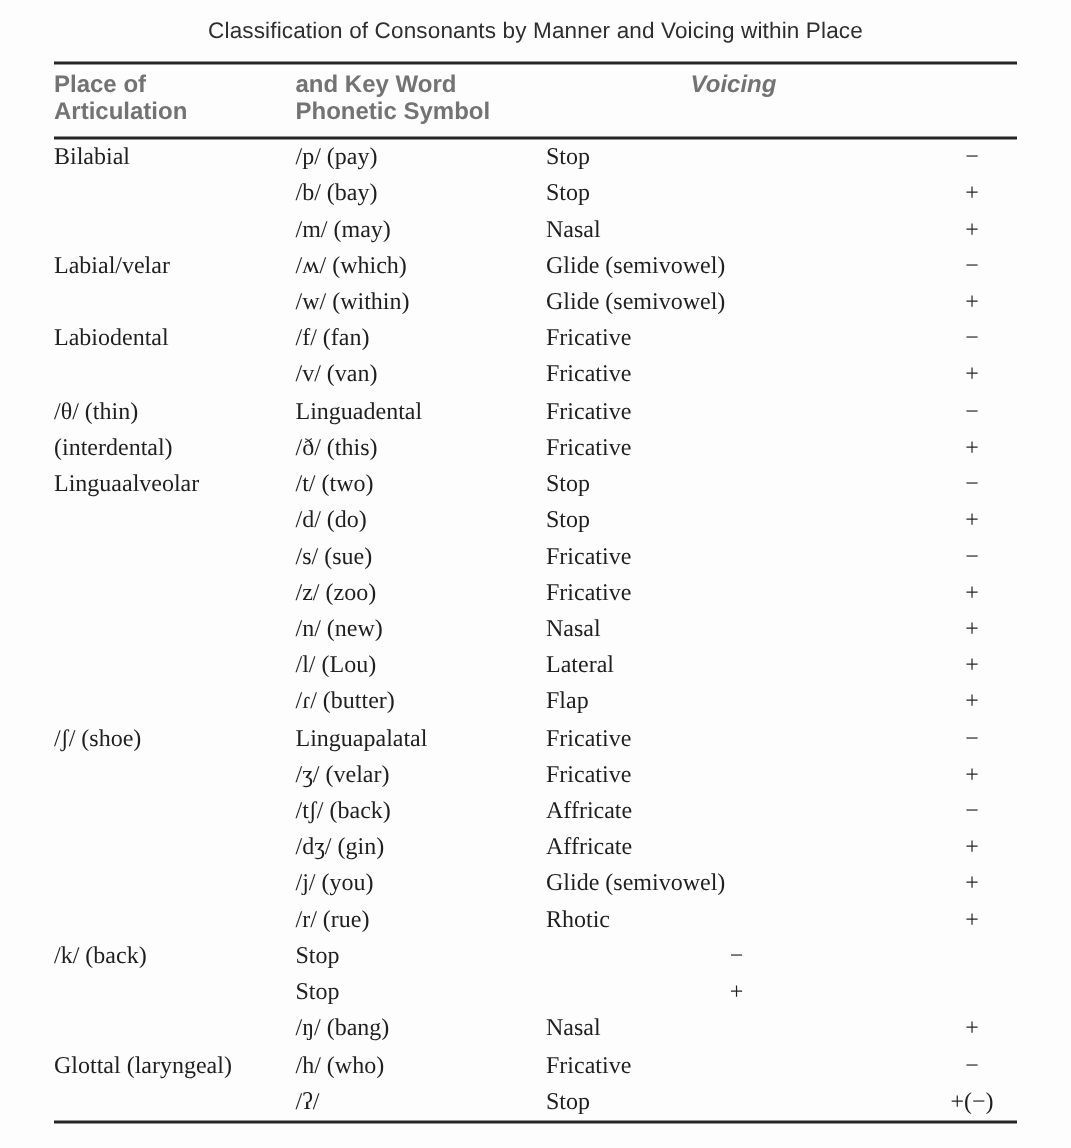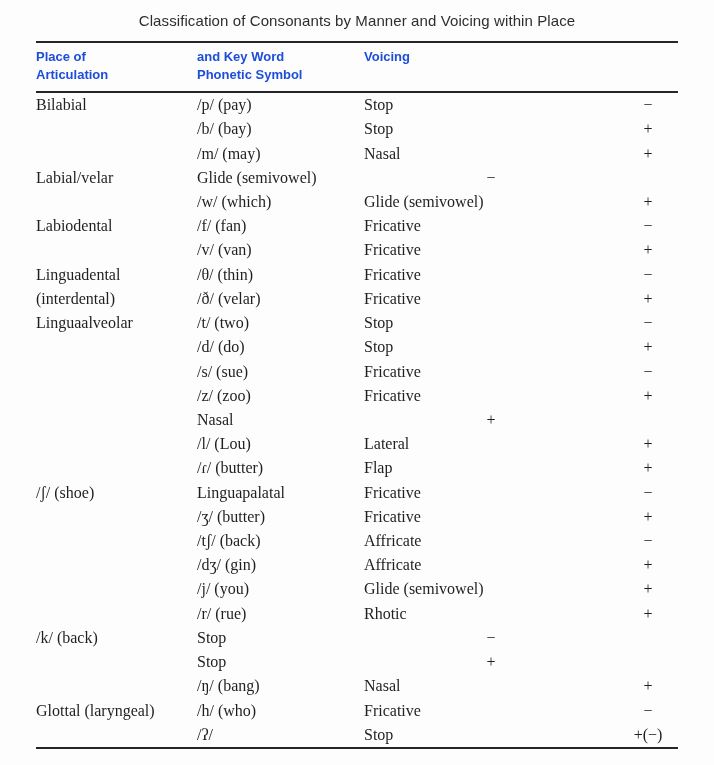--- a/index.html
+++ b/index.html
@@ -33,29 +33,29 @@
     width:642px;
     border-top:2px solid var(--rule);
   }
   .thead{
     display:grid;
     grid-template-columns:161px 167px 254px 60px;
     height:43px;
     border-bottom:2px solid var(--rule);
     font-family:"Liberation Sans","DejaVu Sans",sans-serif;
     font-weight:bold;
-    font-size:13px;
+    font-size:16px;
     line-height:17.5px;
-    color:#1d4ed8;
+    color:#737373;
     padding-top:5px;
     box-sizing:content-box;
   }
   .th{white-space:nowrap;}
   .th span{display:block;}
-  .th-voicing{text-align:left;padding-right:4px;}
+  .th-voicing{text-align:center;padding-right:4px;font-style:italic;}
   .tbody{
     border-bottom:2px solid var(--rule);
   }
   .tr{
     display:grid;
     grid-template-columns:161px 167px 254px 60px;
     height:24.22px;
     align-items:center;
   }
   .td{
@@ -105,55 +105,56 @@
 
   <div class="tr">
     <div class="td"></div>
     <div class="td">/m/ (may)</div>
     <div class="td">Nasal</div>
     <div class="td td-voicing">+</div>
   </div>
 
   <div class="tr">
     <div class="td">Labial/velar</div>
+    <div class="td">/ʍ/ (which)</div>
     <div class="td">Glide (semivowel)</div>
     <div class="td td-voicing">−</div>
   </div>
 
   <div class="tr">
     <div class="td"></div>
-    <div class="td">/w/ (which)</div>
+    <div class="td">/w/ (within)</div>
     <div class="td">Glide (semivowel)</div>
     <div class="td td-voicing">+</div>
   </div>
 
   <div class="tr">
     <div class="td">Labiodental</div>
     <div class="td">/f/ (fan)</div>
     <div class="td">Fricative</div>
     <div class="td td-voicing">−</div>
   </div>
 
   <div class="tr">
     <div class="td"></div>
     <div class="td">/v/ (van)</div>
     <div class="td">Fricative</div>
     <div class="td td-voicing">+</div>
   </div>
 
   <div class="tr">
+    <div class="td">/θ/ (thin)</div>
     <div class="td">Linguadental</div>
-    <div class="td">/θ/ (thin)</div>
     <div class="td">Fricative</div>
     <div class="td td-voicing">−</div>
   </div>
 
   <div class="tr">
     <div class="td">(interdental)</div>
-    <div class="td">/ð/ (velar)</div>
+    <div class="td">/ð/ (this)</div>
     <div class="td">Fricative</div>
     <div class="td td-voicing">+</div>
   </div>
 
   <div class="tr">
     <div class="td">Linguaalveolar</div>
     <div class="td">/t/ (two)</div>
     <div class="td">Stop</div>
     <div class="td td-voicing">−</div>
   </div>
@@ -174,20 +175,21 @@
 
   <div class="tr">
     <div class="td"></div>
     <div class="td">/z/ (zoo)</div>
     <div class="td">Fricative</div>
     <div class="td td-voicing">+</div>
   </div>
 
   <div class="tr">
     <div class="td"></div>
+    <div class="td">/n/ (new)</div>
     <div class="td">Nasal</div>
     <div class="td td-voicing">+</div>
   </div>
 
   <div class="tr">
     <div class="td"></div>
     <div class="td">/l/ (Lou)</div>
     <div class="td">Lateral</div>
     <div class="td td-voicing">+</div>
   </div>
@@ -201,21 +203,21 @@
 
   <div class="tr">
     <div class="td">/ʃ/ (shoe)</div>
     <div class="td">Linguapalatal</div>
     <div class="td">Fricative</div>
     <div class="td td-voicing">−</div>
   </div>
 
   <div class="tr">
     <div class="td"></div>
-    <div class="td">/ʒ/ (butter)</div>
+    <div class="td">/ʒ/ (velar)</div>
     <div class="td">Fricative</div>
     <div class="td td-voicing">+</div>
   </div>
 
   <div class="tr">
     <div class="td"></div>
     <div class="td">/tʃ/ (back)</div>
     <div class="td">Affricate</div>
     <div class="td td-voicing">−</div>
   </div>

